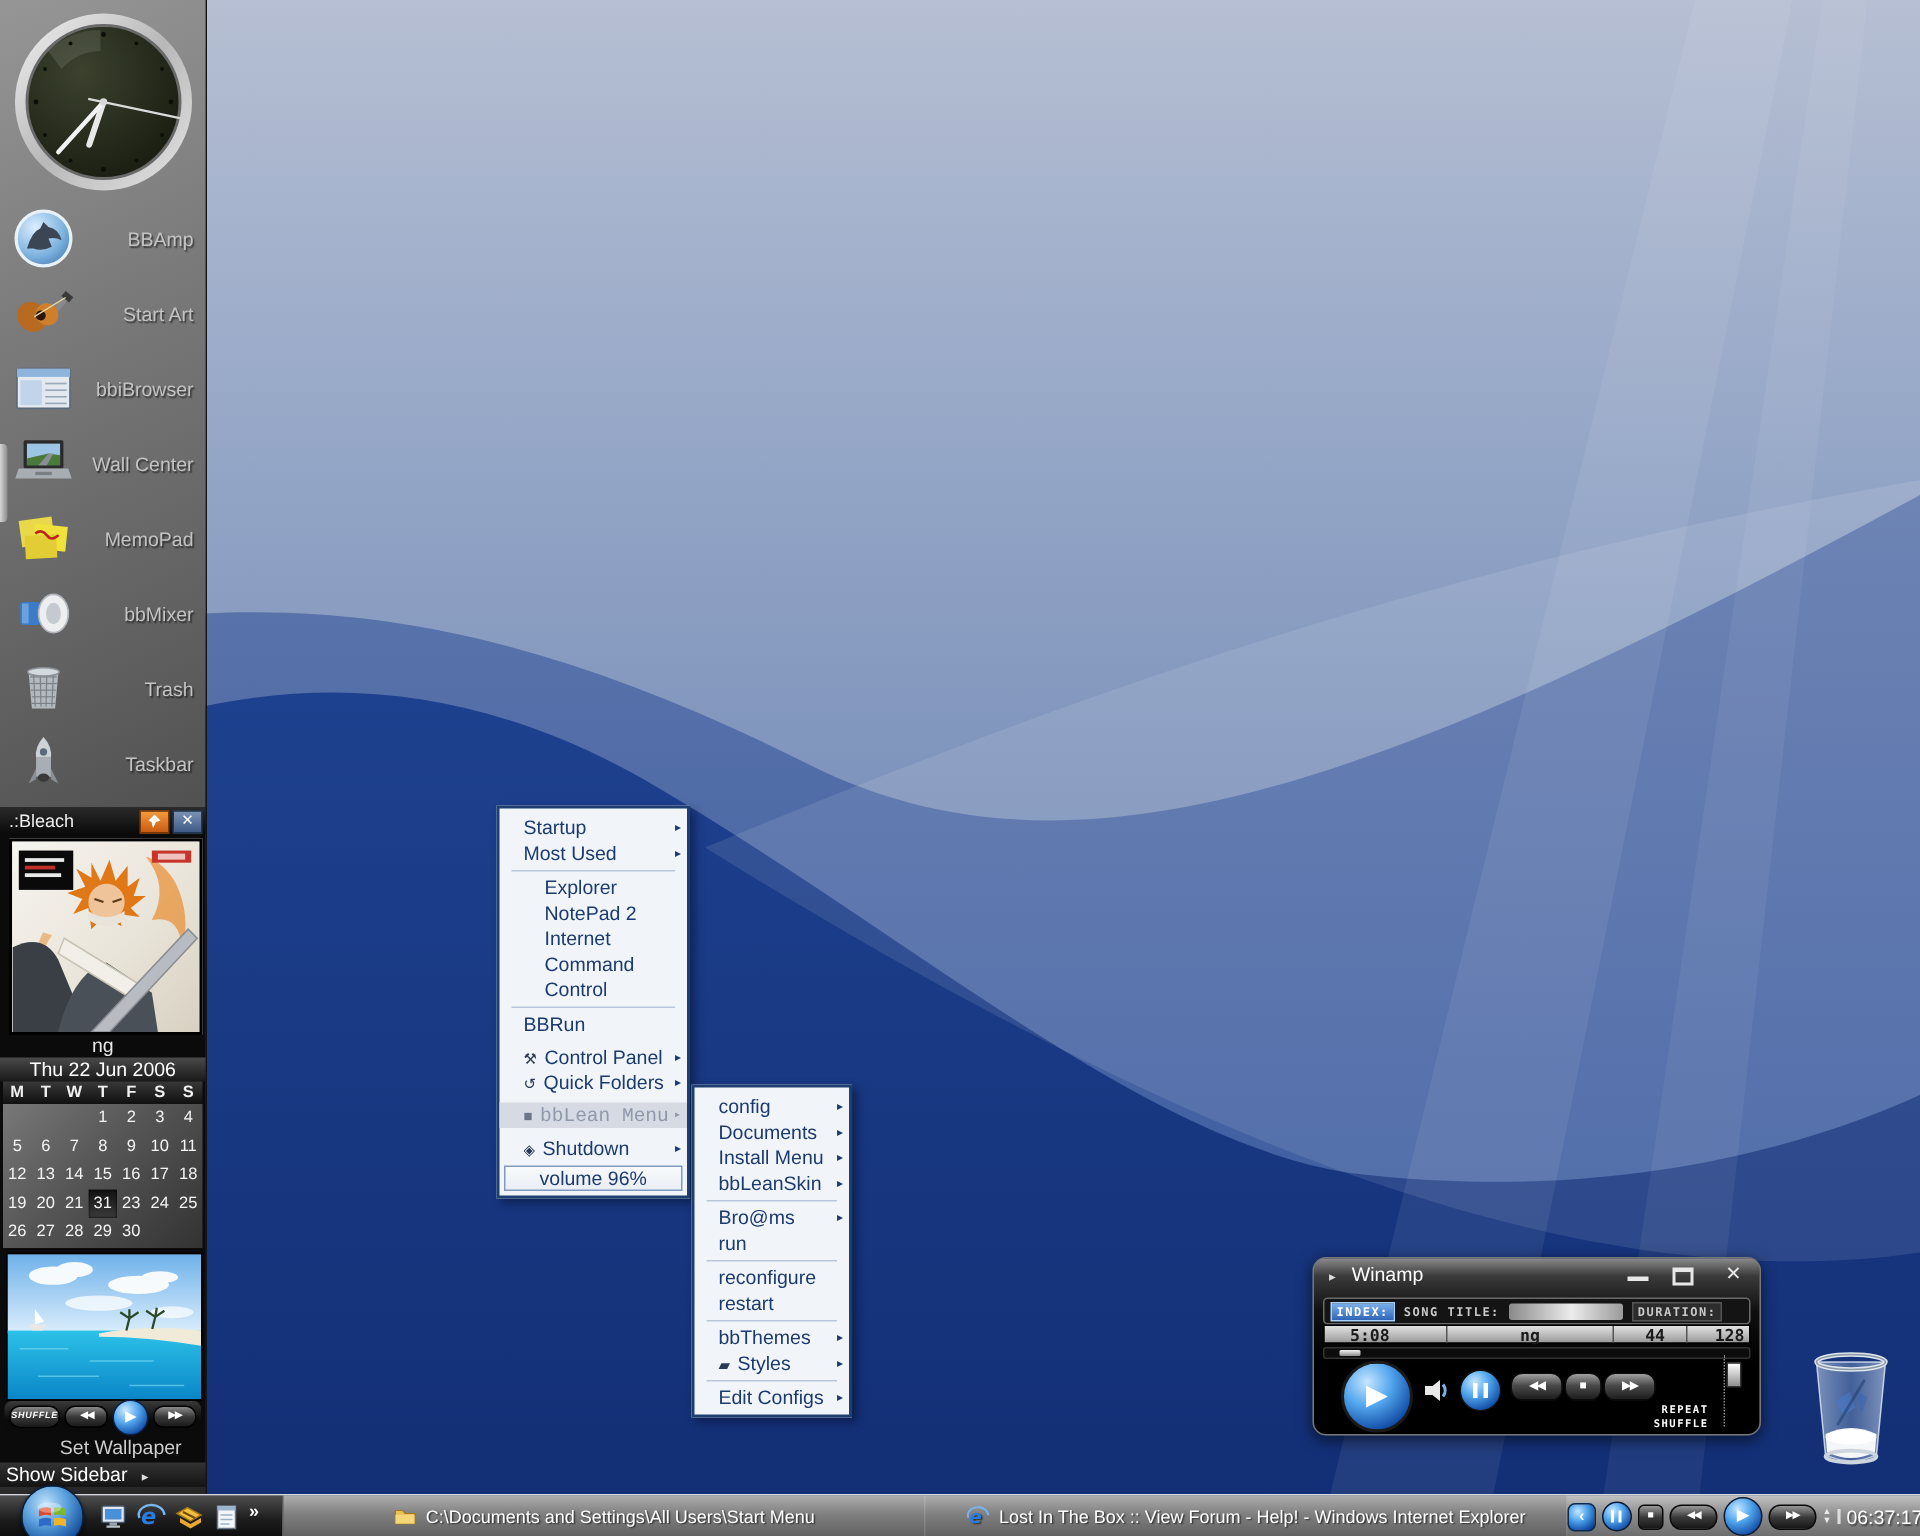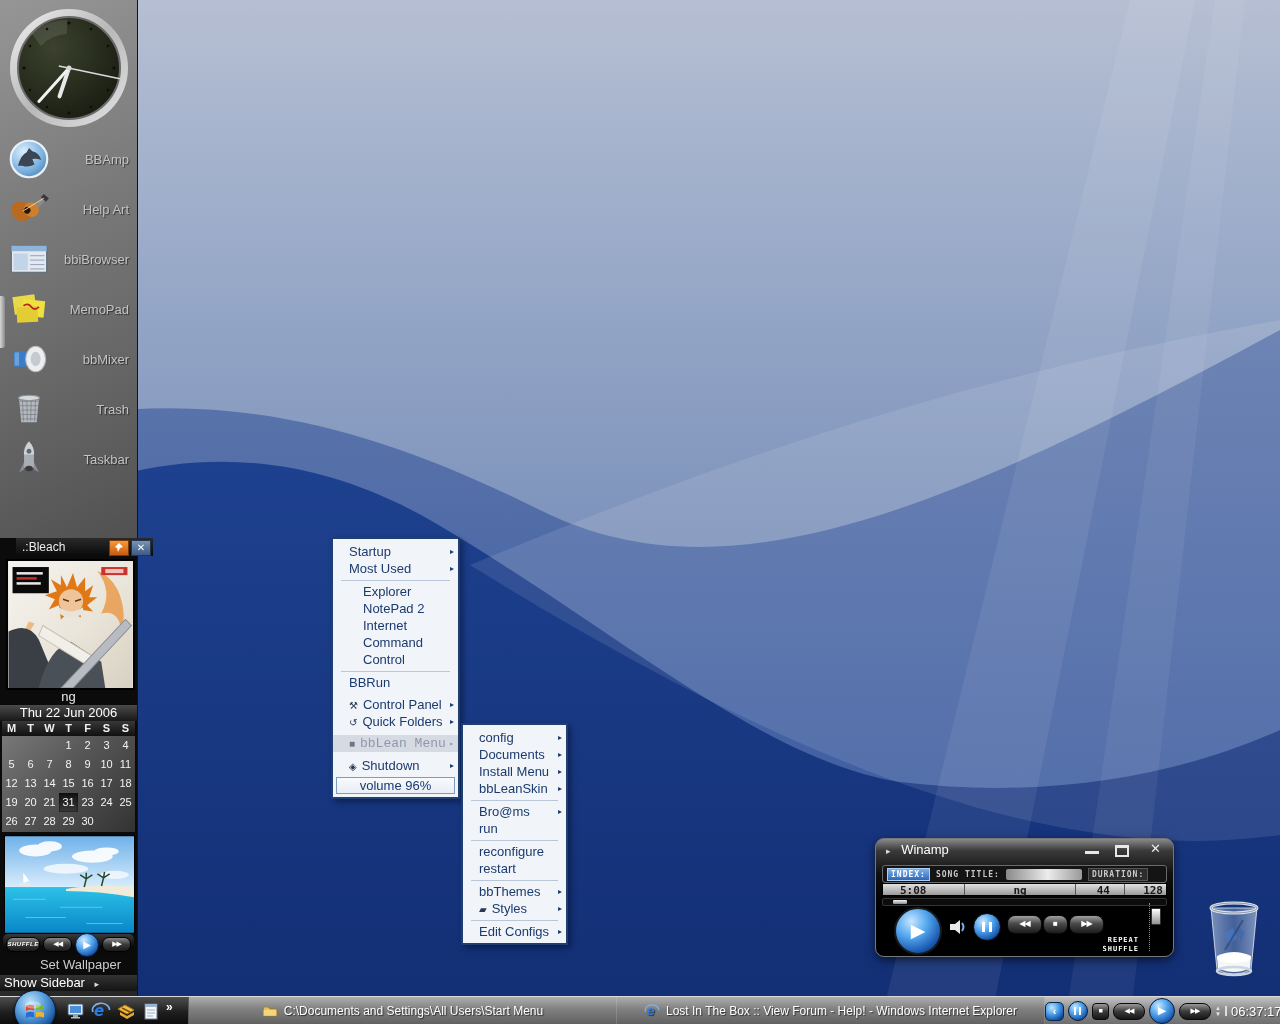--- a/index.html
+++ b/index.html
@@ -16,21 +16,21 @@
   .clockbox{position:absolute;left:7px;top:4px;width:124px;height:128px;}
   .dock-items{position:absolute;left:0;top:134px;width:137px;}
   .dock-item{display:flex;align-items:center;height:50px;padding:0 8px 0 6px;}
   .di-icon{width:46px;height:44px;flex:0 0 46px;display:flex;align-items:center;justify-content:center;}
   .di-icon svg{width:42px;height:42px;}
   .di-label{flex:1;text-align:right;color:#c3c3c3;font-size:13px;text-shadow:1px 1px 1px rgba(0,0,0,.55);}
 
   
   .bleach{position:absolute;left:0;top:538px;width:137px;height:453px;background:#0b0b0b;}
   .bw-title{position:absolute;left:0;top:0;width:137px;height:18px;display:flex;align-items:center;
-    background:linear-gradient(#2a2a2a,#0a0a0a);color:#eee;font-size:12px;padding-left:6px;box-sizing:border-box;margin-left:16px;}
+    background:linear-gradient(#2a2a2a,#0a0a0a);color:#eee;font-size:12px;padding-left:6px;box-sizing:border-box;}
   .bw-btns{position:absolute;right:2px;top:2px;display:flex;gap:2px;}
   .bw-pin{width:18px;height:14px;background:linear-gradient(#f59a3c,#c85a10);border:1px solid #7a3a08;
     display:flex;align-items:center;justify-content:center;}
   .bw-close{width:18px;height:14px;background:linear-gradient(#7a92b4,#3d5a86);border:1px solid #22344e;
     color:#fff;font-size:10px;line-height:14px;text-align:center;}
   .bw-art{position:absolute;left:6px;top:21px;width:125px;height:127px;border:2px solid #000;background:#e8e4dc;}
   .bw-art svg{width:100%;height:100%;display:block;}
   .bw-song{position:absolute;left:0;top:150px;width:137px;height:17px;color:#e8e8e8;font-size:13px;
     text-align:center;line-height:17px;}
   .bw-date{position:absolute;left:0;top:167px;width:137px;height:16px;color:#fff;font-size:13px;text-align:center;
@@ -244,37 +244,50 @@
               <g transform="rotate(40 19 19)">
                 <rect x="21.5" y="1" width="3.5" height="18" fill="#8a8a8a"></rect>
                 <rect x="20.5" y="0" width="6" height="4" fill="#3a3a3a"></rect>
                 <ellipse cx="15" cy="25" rx="9.5" ry="8.5" fill="#b86a20"></ellipse>
                 <ellipse cx="21" cy="18" rx="7" ry="6.5" fill="#cd7f2e"></ellipse>
                 <circle cx="18.5" cy="21" r="3" fill="#2a1608"></circle>
                 <line x1="23" y1="3" x2="16" y2="24" stroke="#e8d8a0" stroke-width="0.8"></line>
               </g>
             </svg>
           </span>
-          <span class="di-label">Help Art</span>
+          <span class="di-label">Start Art</span>
         </div>
         <div class="dock-item">
           <span class="di-icon">
             <svg viewBox="0 0 38 38">
               <rect x="3" y="7" width="32" height="24" rx="1" fill="#e4e9ef" stroke="#5a6a7a"></rect>
               <rect x="3" y="7" width="32" height="5" fill="#8fb4dc"></rect>
               <rect x="5" y="14" width="13" height="15" fill="#c2d4ea"></rect>
               <g stroke="#9aaabb" stroke-width="1">
                 <line x1="20" y1="16" x2="33" y2="16"></line>
                 <line x1="20" y1="20" x2="33" y2="20"></line>
                 <line x1="20" y1="24" x2="33" y2="24"></line>
                 <line x1="20" y1="28" x2="33" y2="28"></line>
               </g>
             </svg>
           </span>
           <span class="di-label">bbiBrowser</span>
+        </div>
+        <div class="dock-item">
+          <span class="di-icon">
+            <svg viewBox="0 0 38 38">
+              <rect x="7" y="5" width="24" height="17" rx="1" fill="#2a2a2a"></rect>
+              <rect x="9" y="7" width="20" height="13" fill="#9cc4e4"></rect>
+              <path d="M9 20 L29 20 L29 14 L22 13 L9 16 Z" fill="#4a7a3a"></path>
+              <path d="M16 20 L22 13 L25 13 L21 20 Z" fill="#8a8f95"></path>
+              <path d="M4 22 L34 22 L36 28 L2 28 Z" fill="#a8adb3"></path>
+              <rect x="14" y="24" width="10" height="2" fill="#7a7f85"></rect>
+            </svg>
+          </span>
+          <span class="di-label">Wall Center</span>
         </div>
         <div class="dock-item">
           <span class="di-icon">
             <svg viewBox="0 0 38 38">
               <rect x="5" y="7" width="20" height="16" fill="#e8d84a" transform="rotate(-8 15 15)"></rect>
               <rect x="13" y="11" width="20" height="15" fill="#f0e23c" transform="rotate(6 23 18)"></rect>
               <rect x="8" y="17" width="19" height="14" fill="#e2ce34" transform="rotate(-3 17 24)"></rect>
               <path d="M14 16 q4 -3 7 1 t7 0" stroke="#c02020" stroke-width="1.6" fill="none"></path>
             </svg>
           </span>

